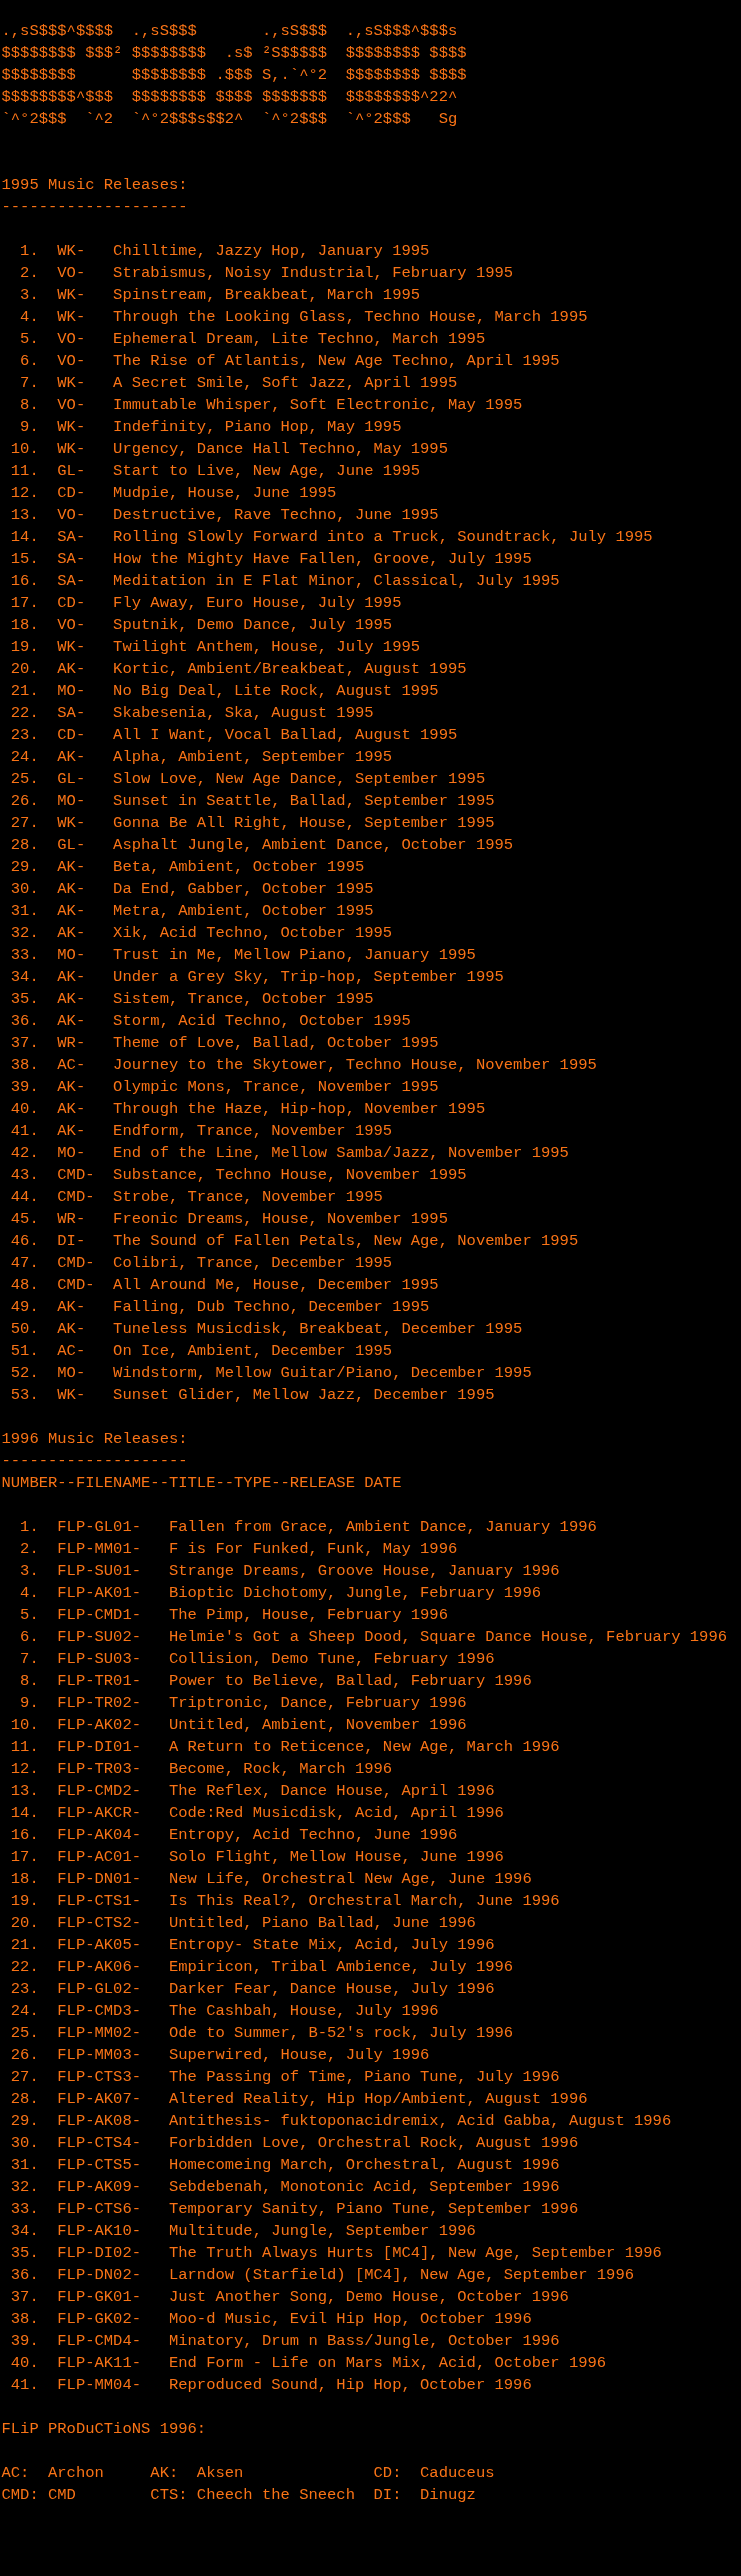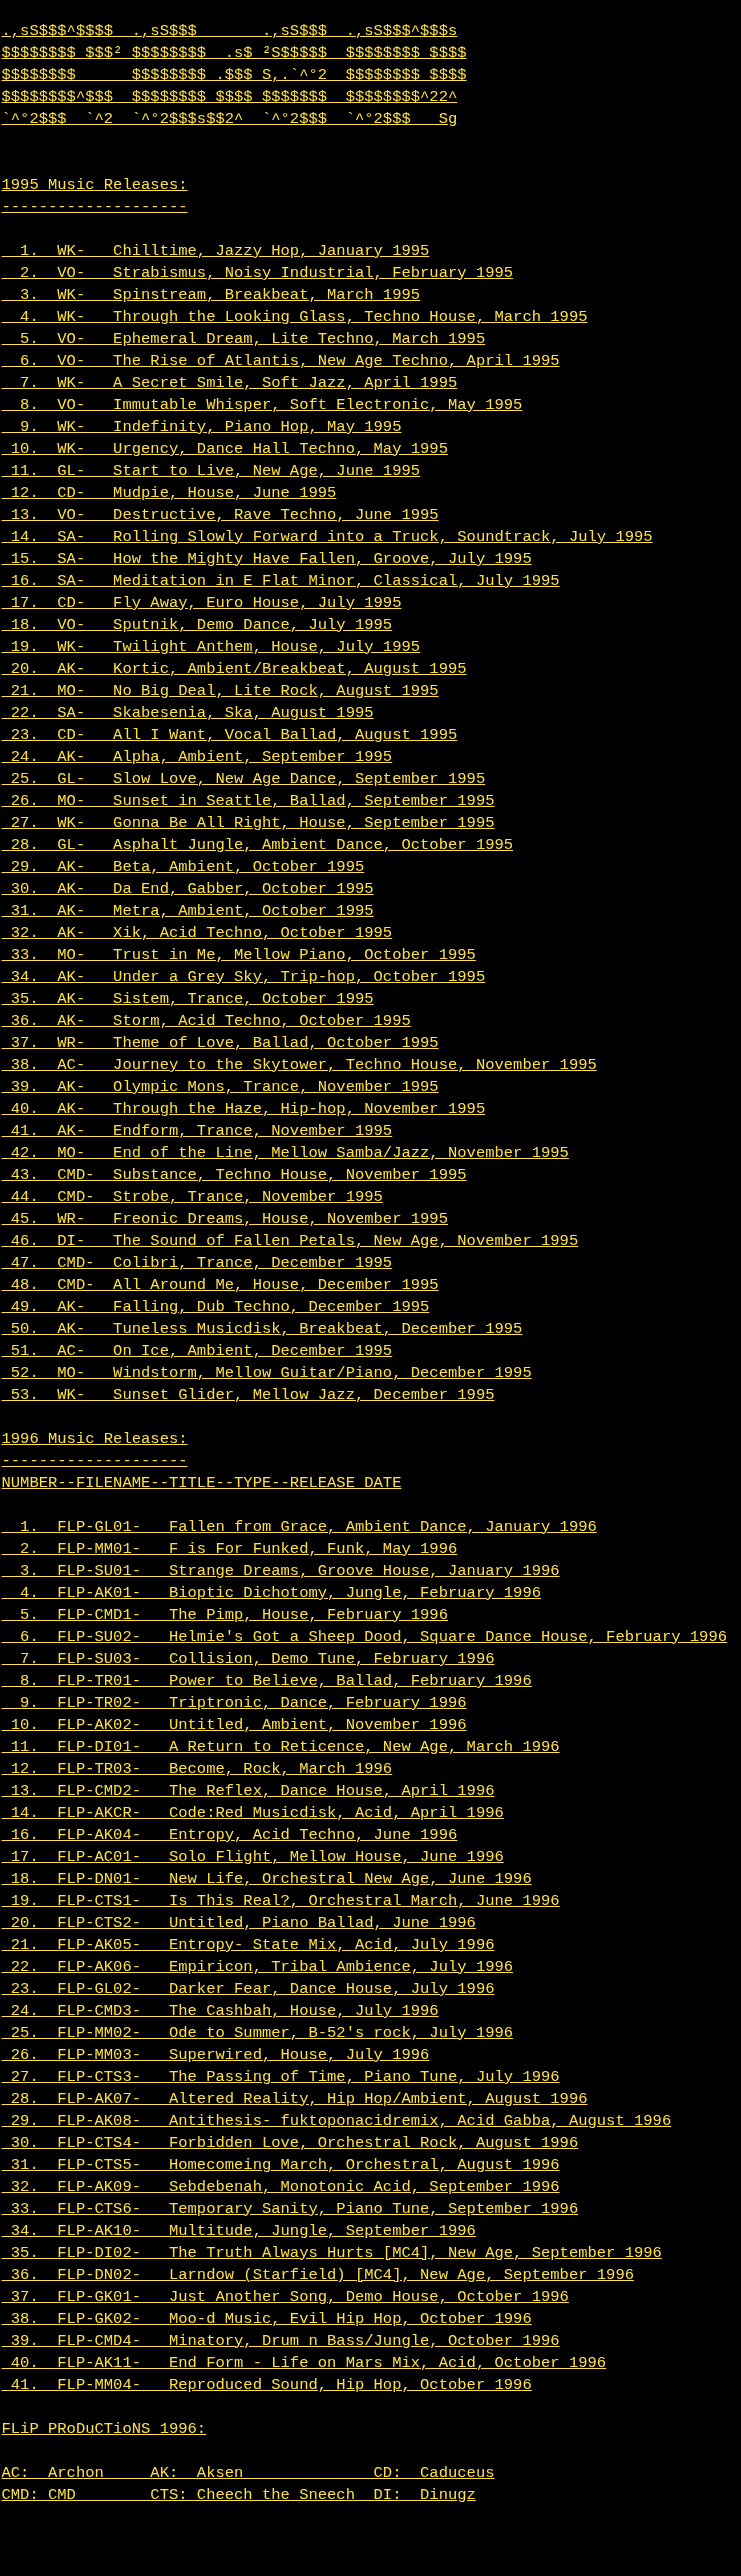--- a/index.html
+++ b/index.html
@@ -11,22 +11,21 @@
     width: 742px;
     height: 2782px;
     overflow: hidden;
   }
   .screen {
     box-sizing: border-box;
     padding: 19.6px 0 0 1.5px;
     font-family: "Liberation Mono", "DejaVu Sans Mono", monospace;
     font-size: 15.5px;
     line-height: 22px;
-    color: #fde047;
-    text-decoration: underline;
+    color: #f97316;
   }
   .line {
     white-space: pre;
     min-height: 22px;
   }
 </style>
 </head>
 <body>
 
 <div class="screen">
@@ -72,22 +71,22 @@
       <div class="line"> 23.  CD-   All I Want, Vocal Ballad, August 1995</div>
       <div class="line"> 24.  AK-   Alpha, Ambient, September 1995</div>
       <div class="line"> 25.  GL-   Slow Love, New Age Dance, September 1995</div>
       <div class="line"> 26.  MO-   Sunset in Seattle, Ballad, September 1995</div>
       <div class="line"> 27.  WK-   Gonna Be All Right, House, September 1995</div>
       <div class="line"> 28.  GL-   Asphalt Jungle, Ambient Dance, October 1995</div>
       <div class="line"> 29.  AK-   Beta, Ambient, October 1995</div>
       <div class="line"> 30.  AK-   Da End, Gabber, October 1995</div>
       <div class="line"> 31.  AK-   Metra, Ambient, October 1995</div>
       <div class="line"> 32.  AK-   Xik, Acid Techno, October 1995</div>
-      <div class="line"> 33.  MO-   Trust in Me, Mellow Piano, October 1995</div>
-      <div class="line"> 34.  AK-   Under a Grey Sky, Trip-hop, October 1995</div>
+      <div class="line"> 33.  MO-   Trust in Me, Mellow Piano, January 1995</div>
+      <div class="line"> 34.  AK-   Under a Grey Sky, Trip-hop, September 1995</div>
       <div class="line"> 35.  AK-   Sistem, Trance, October 1995</div>
       <div class="line"> 36.  AK-   Storm, Acid Techno, October 1995</div>
       <div class="line"> 37.  WR-   Theme of Love, Ballad, October 1995</div>
       <div class="line"> 38.  AC-   Journey to the Skytower, Techno House, November 1995</div>
       <div class="line"> 39.  AK-   Olympic Mons, Trance, November 1995</div>
       <div class="line"> 40.  AK-   Through the Haze, Hip-hop, November 1995</div>
       <div class="line"> 41.  AK-   Endform, Trance, November 1995</div>
       <div class="line"> 42.  MO-   End of the Line, Mellow Samba/Jazz, November 1995</div>
       <div class="line"> 43.  CMD-  Substance, Techno House, November 1995</div>
       <div class="line"> 44.  CMD-  Strobe, Trance, November 1995</div>

